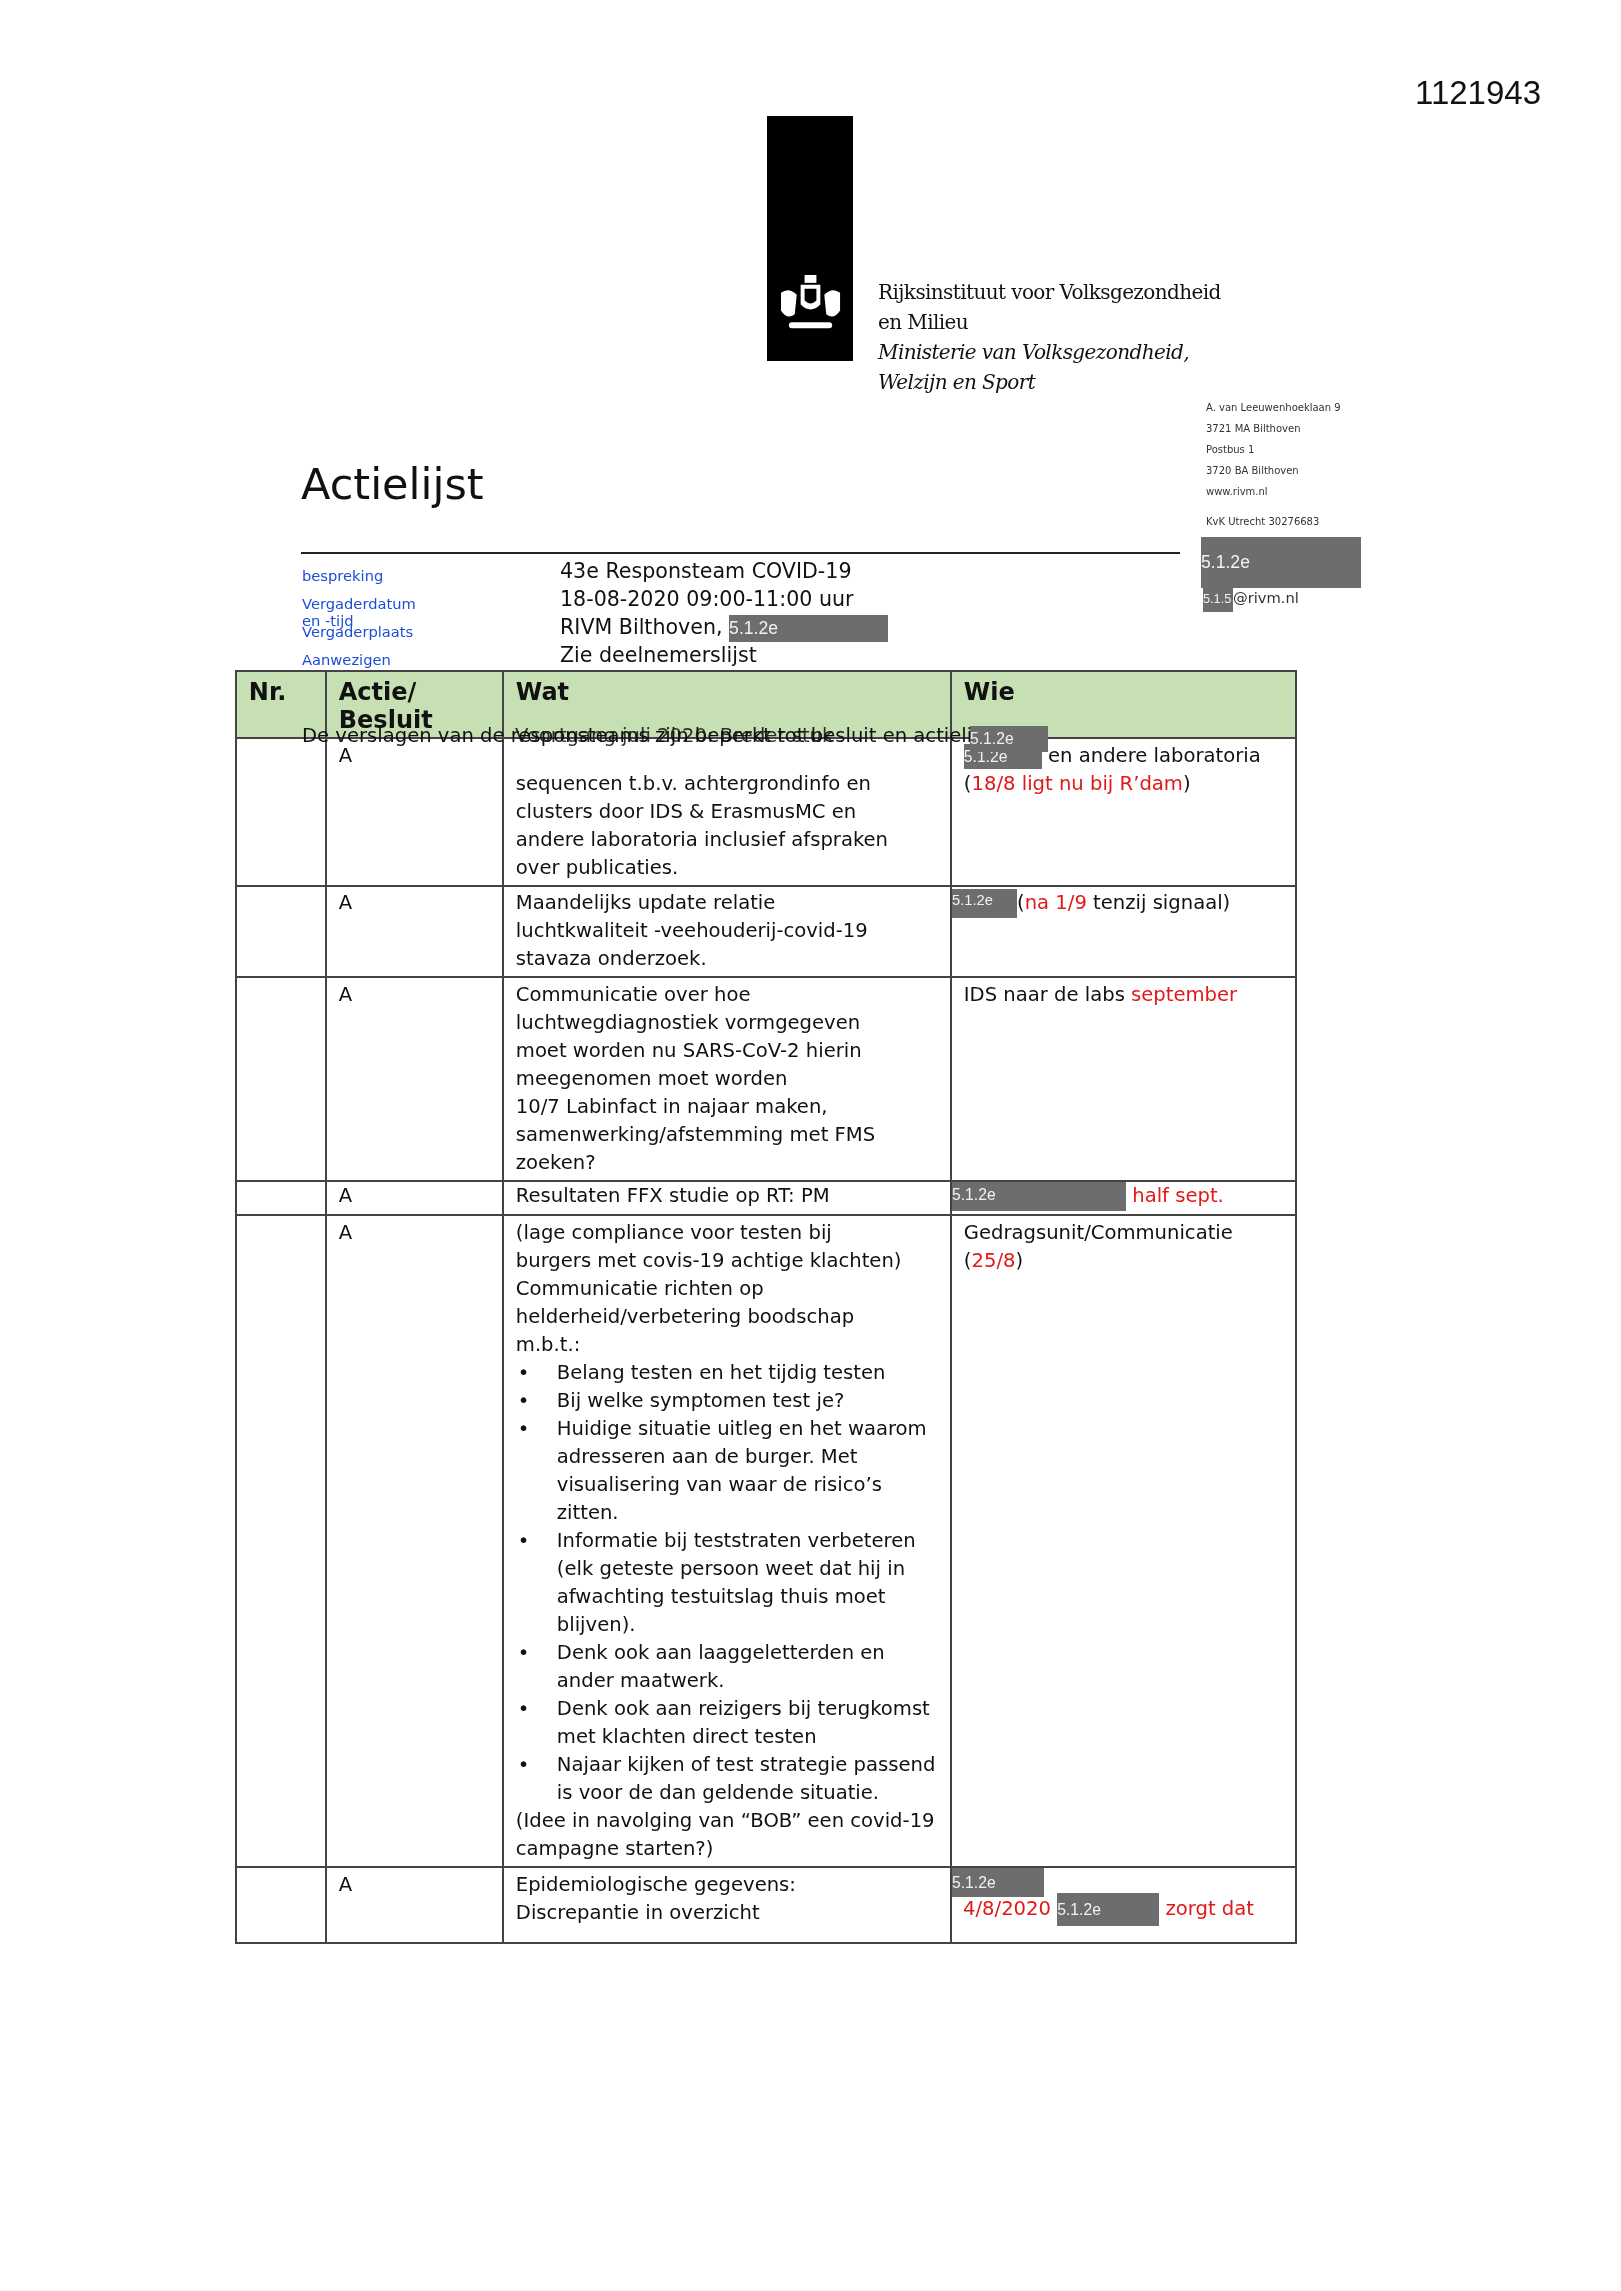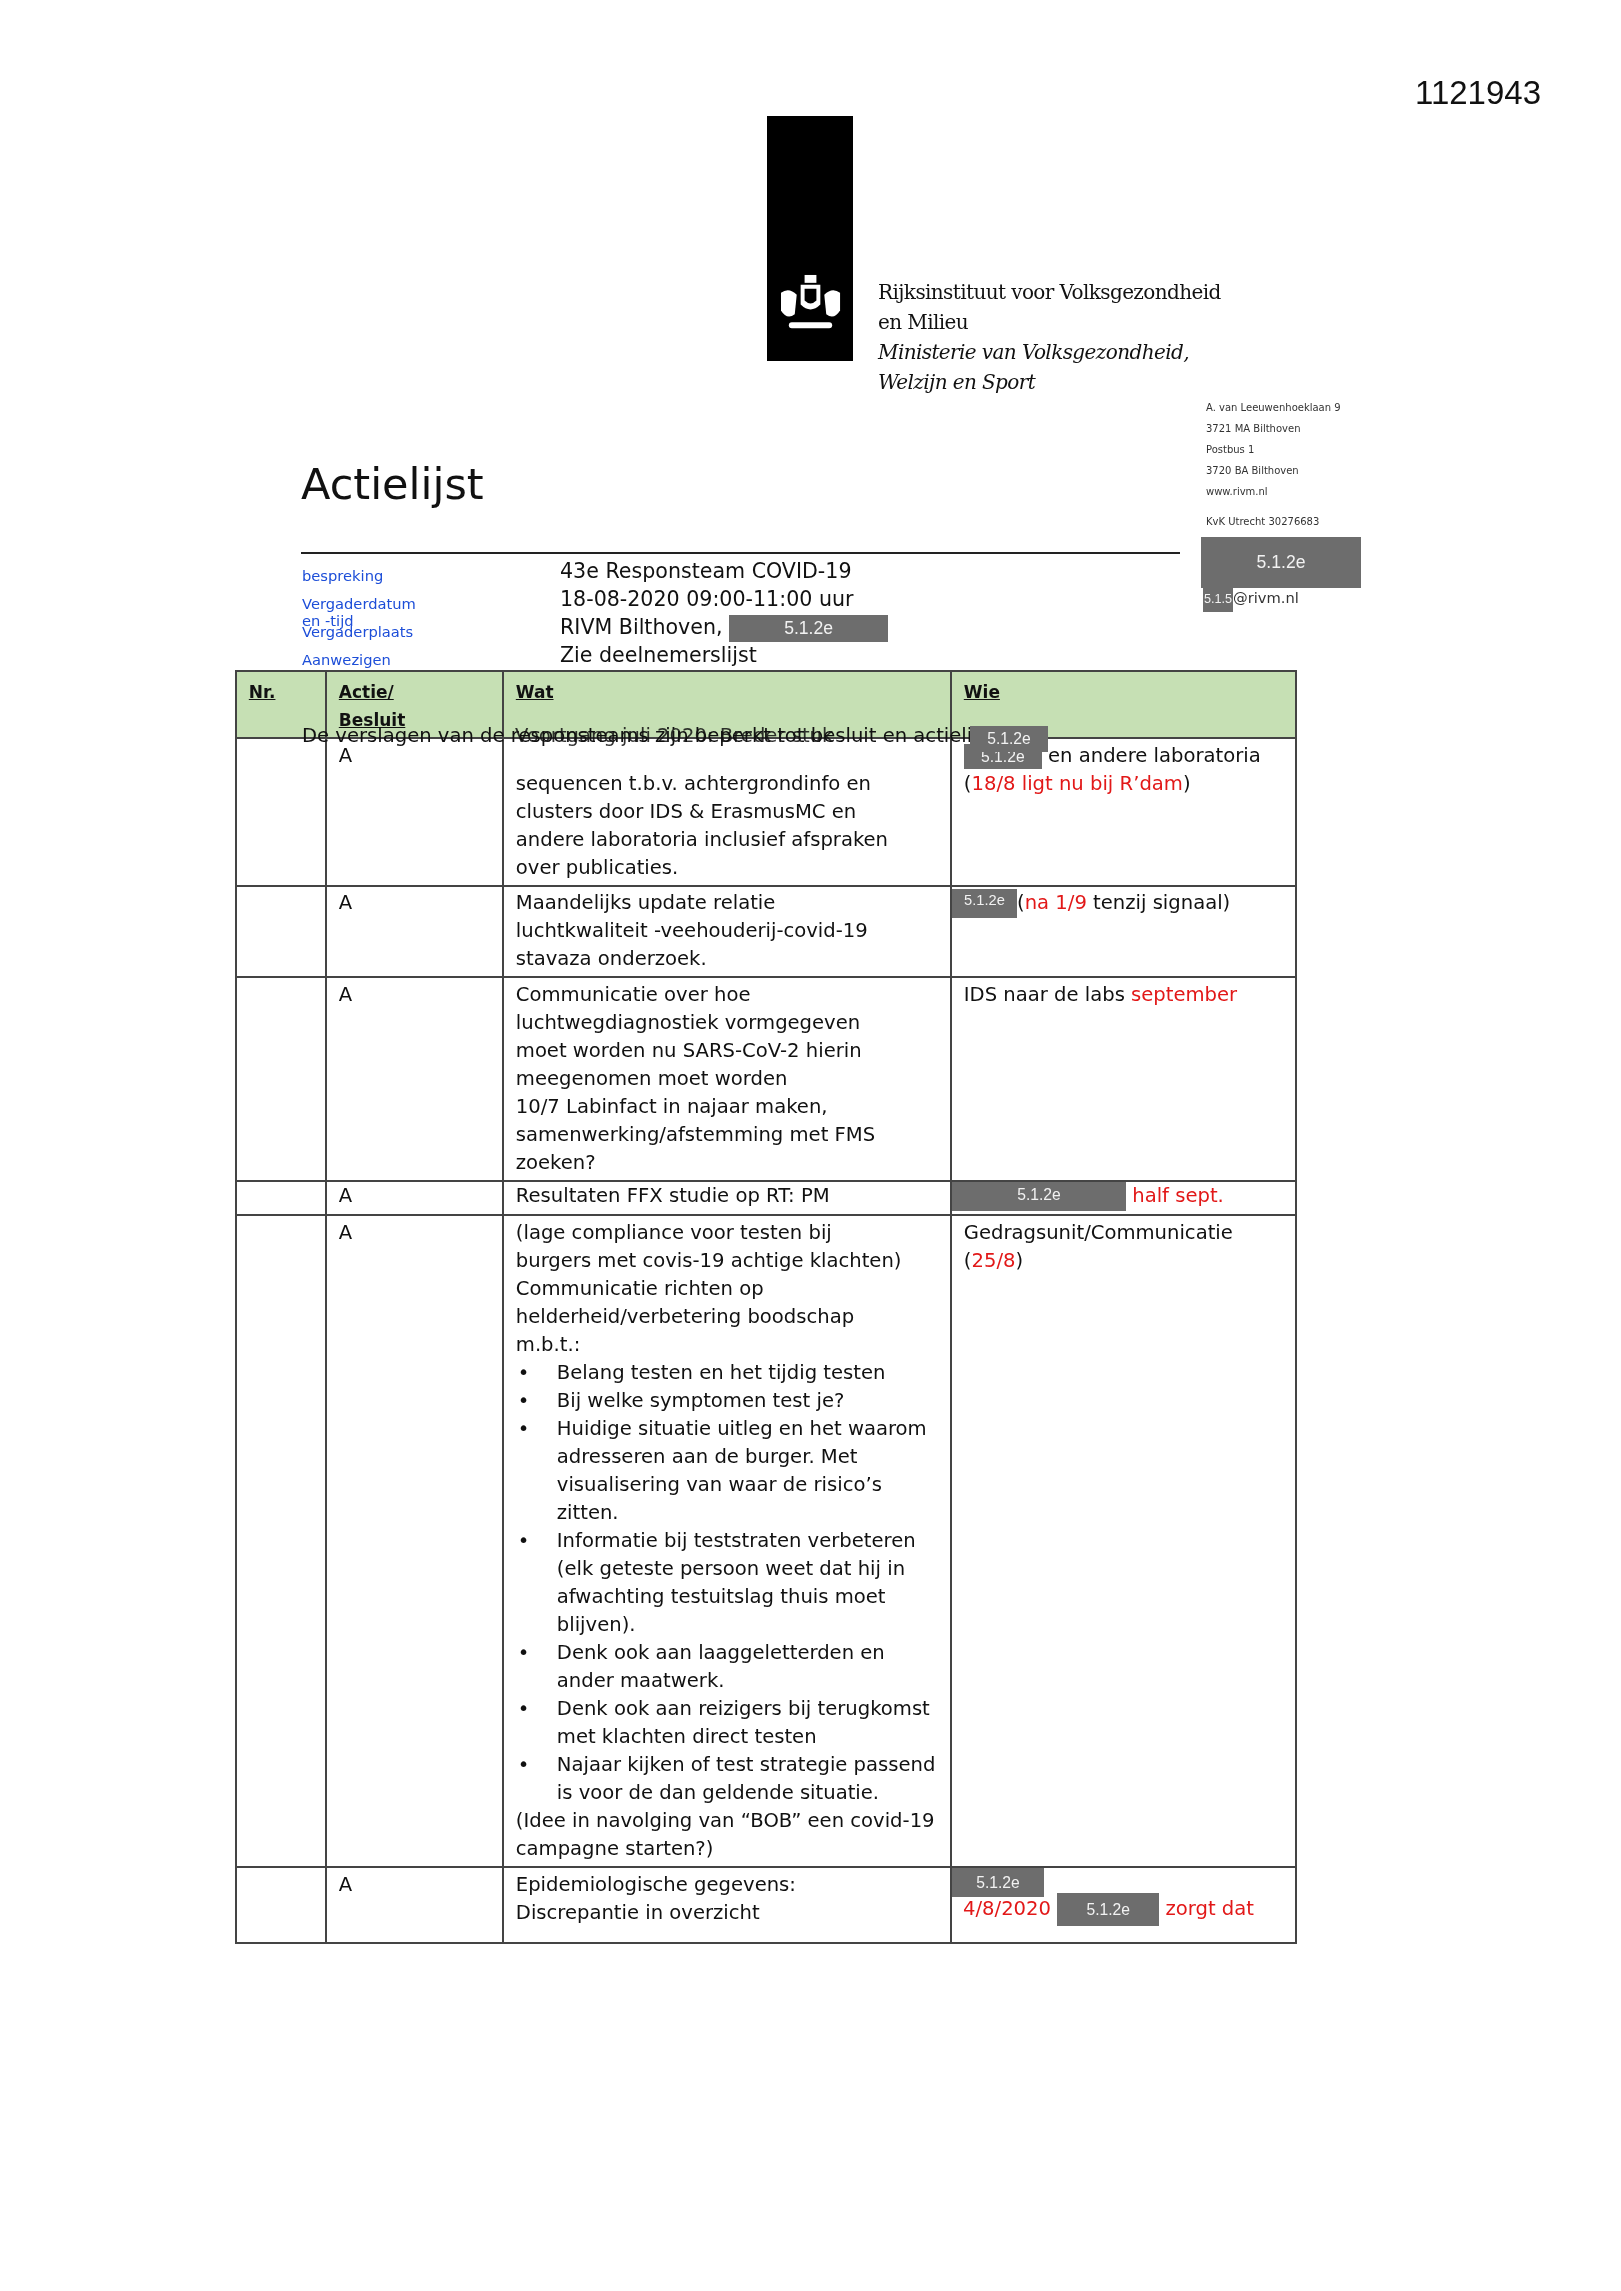--- a/index.html
+++ b/index.html
@@ -6,30 +6,30 @@
   body { width:1621px; height:2292px; background:#ffffff; position:relative; overflow:hidden;
          font-family:"DejaVu Sans", sans-serif; color:#111; }
   .abs { position:absolute; }
   .docnum { left:1415px; top:74px; font-family:"Liberation Sans", sans-serif; font-size:33px; color:#111; }
   .logo-bar { left:767px; top:116px; width:86px; height:245px; background:#000; }
   .crest { position:absolute; left:7.8px; top:157px; width:71px; height:63px; }
   .org { left:878px; top:277px; font-family:"DejaVu Serif", serif; font-size:20px; line-height:30px; color:#111; letter-spacing:-0.6px; }
   .org .it { font-style:italic; }
   .addr { left:1206px; top:397px; font-size:10px; line-height:21px; color:#333; }
   .addr .kvk { margin-top:8.8px; }
-  .redact { background:#6d6d6d; color:#f2f2f2; font-family:"Liberation Sans", sans-serif; display:inline-block; text-align:center; }
+  .redact { background:#6d6d6d; color:#f2f2f2; font-family:"Liberation Sans", sans-serif; display:inline-block; text-align:left; }
   .title { left:301px; top:459px; font-size:43px; color:#111; }
   .rule { left:301px; top:552px; width:879px; height:2px; background:#222; }
   .meta { left:302px; top:559px; }
   .meta-row { position:relative; height:28px; }
   .meta-label { position:absolute; left:0; top:7.8px; font-size:14.7px; color:#1d4ed8; }
   .meta-value { position:absolute; left:258px; top:0; font-size:20.6px; color:#111; white-space:nowrap; }
   table.act { position:absolute; left:235px; top:670px; border-collapse:collapse; table-layout:fixed; width:1061px; }
   table.act td, table.act th { border:2px solid #444; vertical-align:top; padding:2.9px 9.8px 2.9px 11.8px; font-size:19.6px; line-height:28px; text-align:left; }
-  table.act th { background:#c6e0b4; font-size:17px; font-weight:bold; padding-top:5.9px; height:49px;text-decoration:underline; }
+  table.act th { background:#c6e0b4; font-size:24px; font-weight:bold; padding-top:5.9px; height:49px; }
   .red { color:#e21818; }
   ul.bul { margin:0; padding:0 0 0 41px; list-style:none; }
   ul.bul li { position:relative; }
   ul.bul li::before { content:"\2022"; position:absolute; left:-39px; }
   .overlay { left:302px; top:724px; font-size:19.6px; color:#111; white-space:nowrap; }
 </style>
 </head>
 <body>
 
 <div class="abs docnum">1121943</div>

